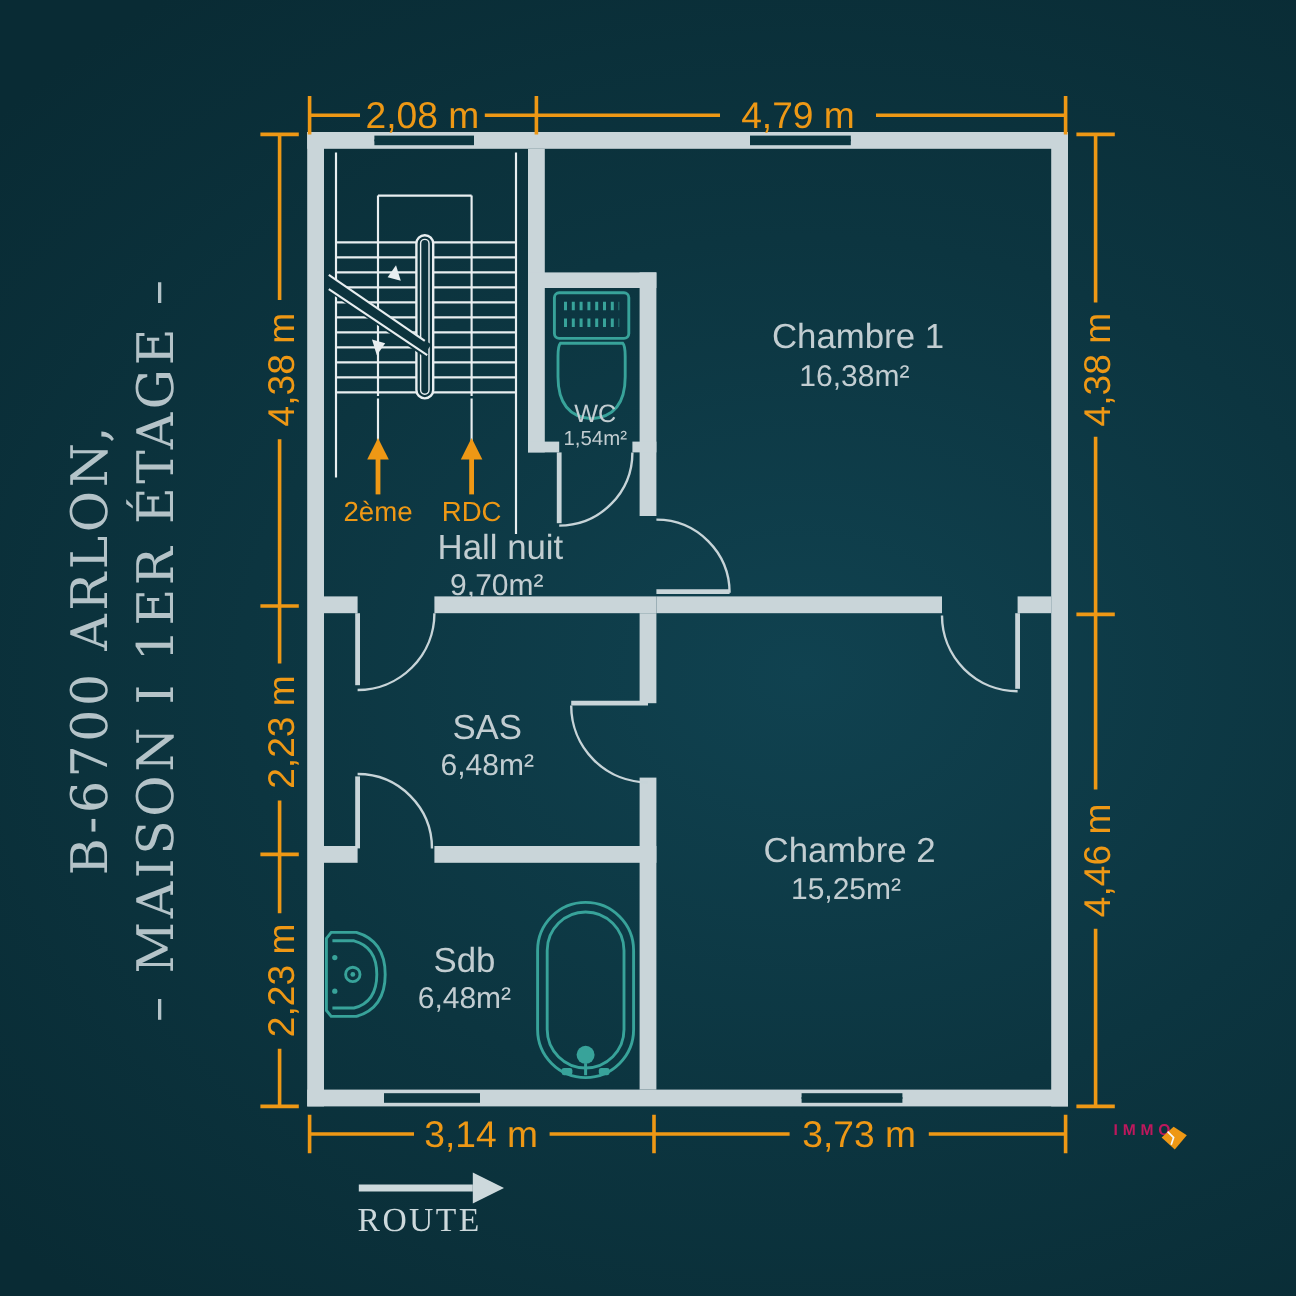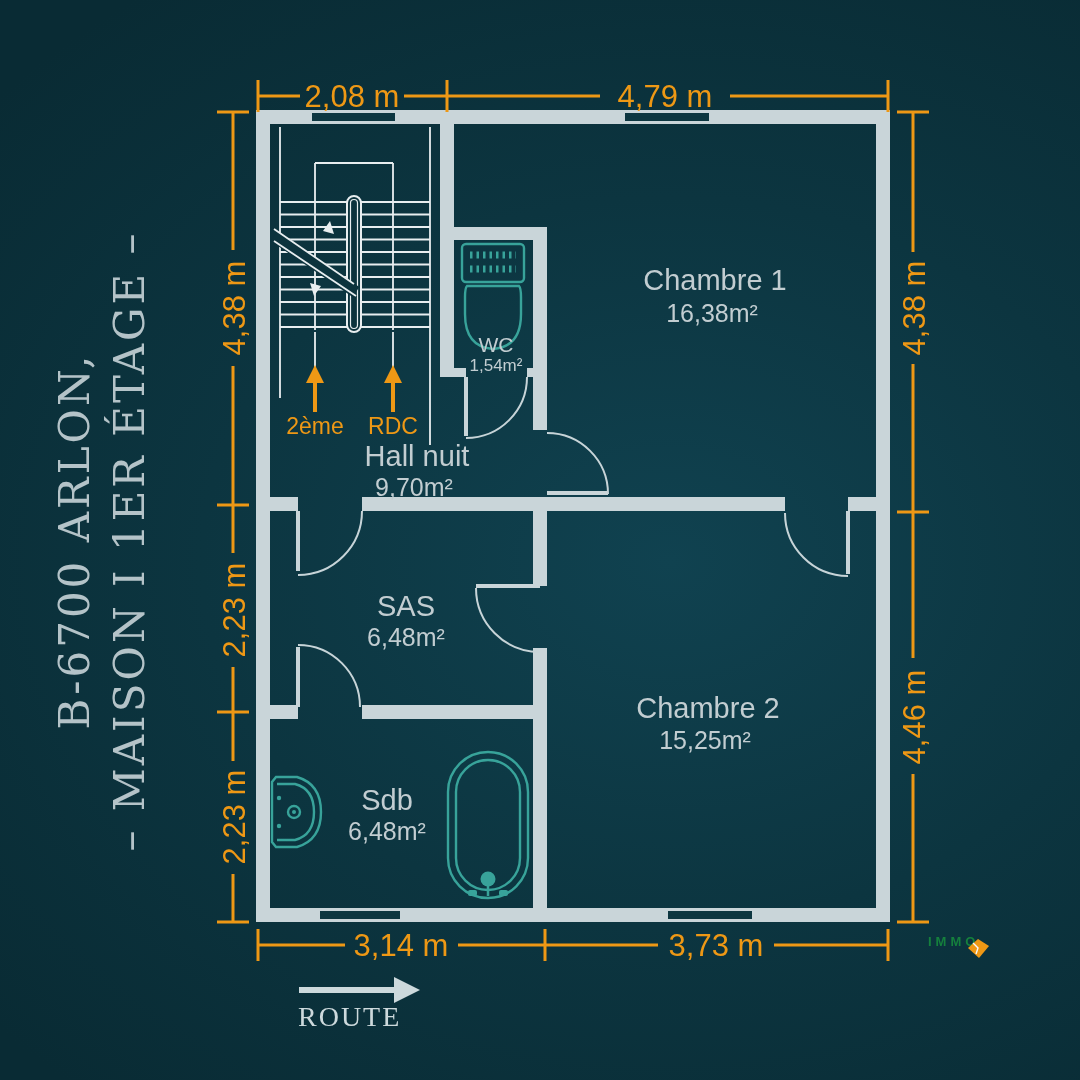--- a/index.html
+++ b/index.html
@@ -33,21 +33,21 @@
     transform:rotate(-90deg);
     text-align:center;color:#b4c3c8;
     font-family:"DejaVu Serif","Liberation Serif",serif;
     font-size:42px;line-height:55px;letter-spacing:3px;white-space:nowrap;
   }
   .logo{
     position:absolute;left:888px;top:932px;width:170px;height:110px;
     color:#f6f8f8;font-family:"DejaVu Serif","Liberation Serif",serif;
   }
   .logo .name{font-size:58px;line-height:58px;display:block;}
-  .logo .sub{display:block;margin-top:2px;margin-left:6px;color:#15803d;
+  .logo .sub{display:block;margin-top:2px;margin-left:6px;color:#be185d;
     font-family:"Liberation Sans",sans-serif;font-size:13px;letter-spacing:4px;font-weight:bold;padding-left:34px;}
   .logo .gem{position:absolute;left:78px;top:6px;}
 </style>
 </head>
 <body>
 
 <div class="side-title">
   <div>B-6700 ARLON,</div>
   <div>– MAISON I 1ER ÉTAGE –</div>
 </div>

